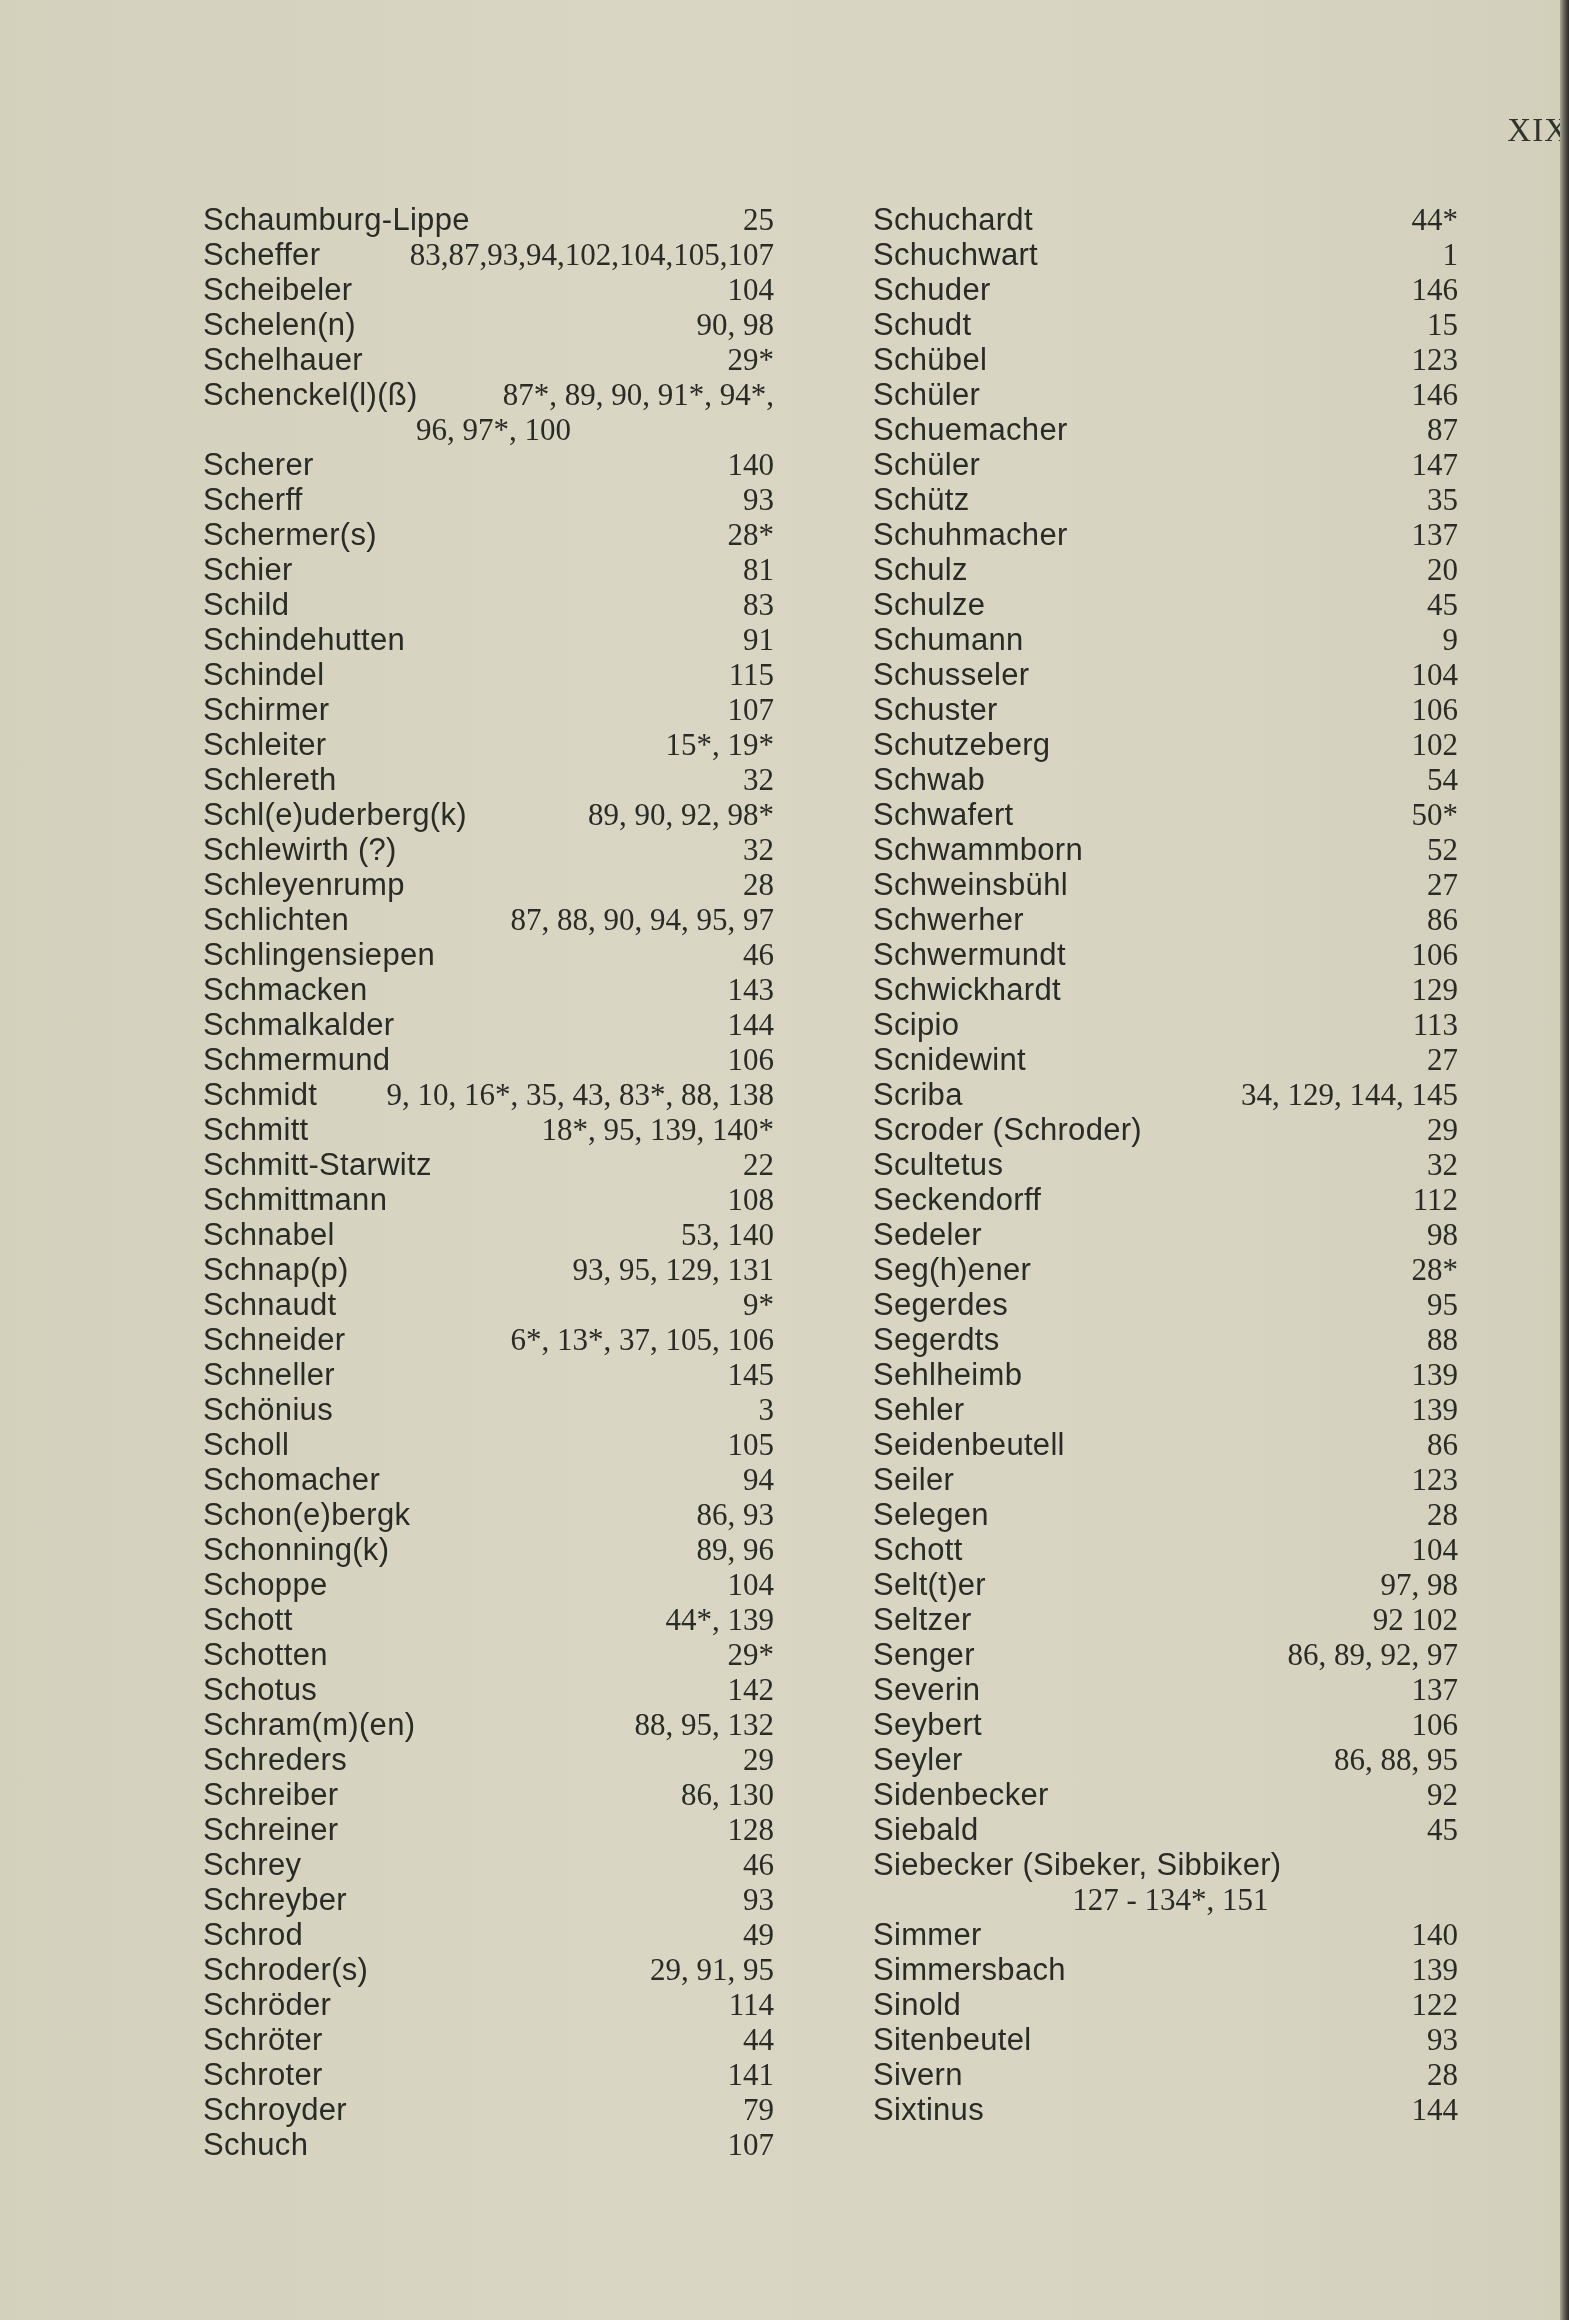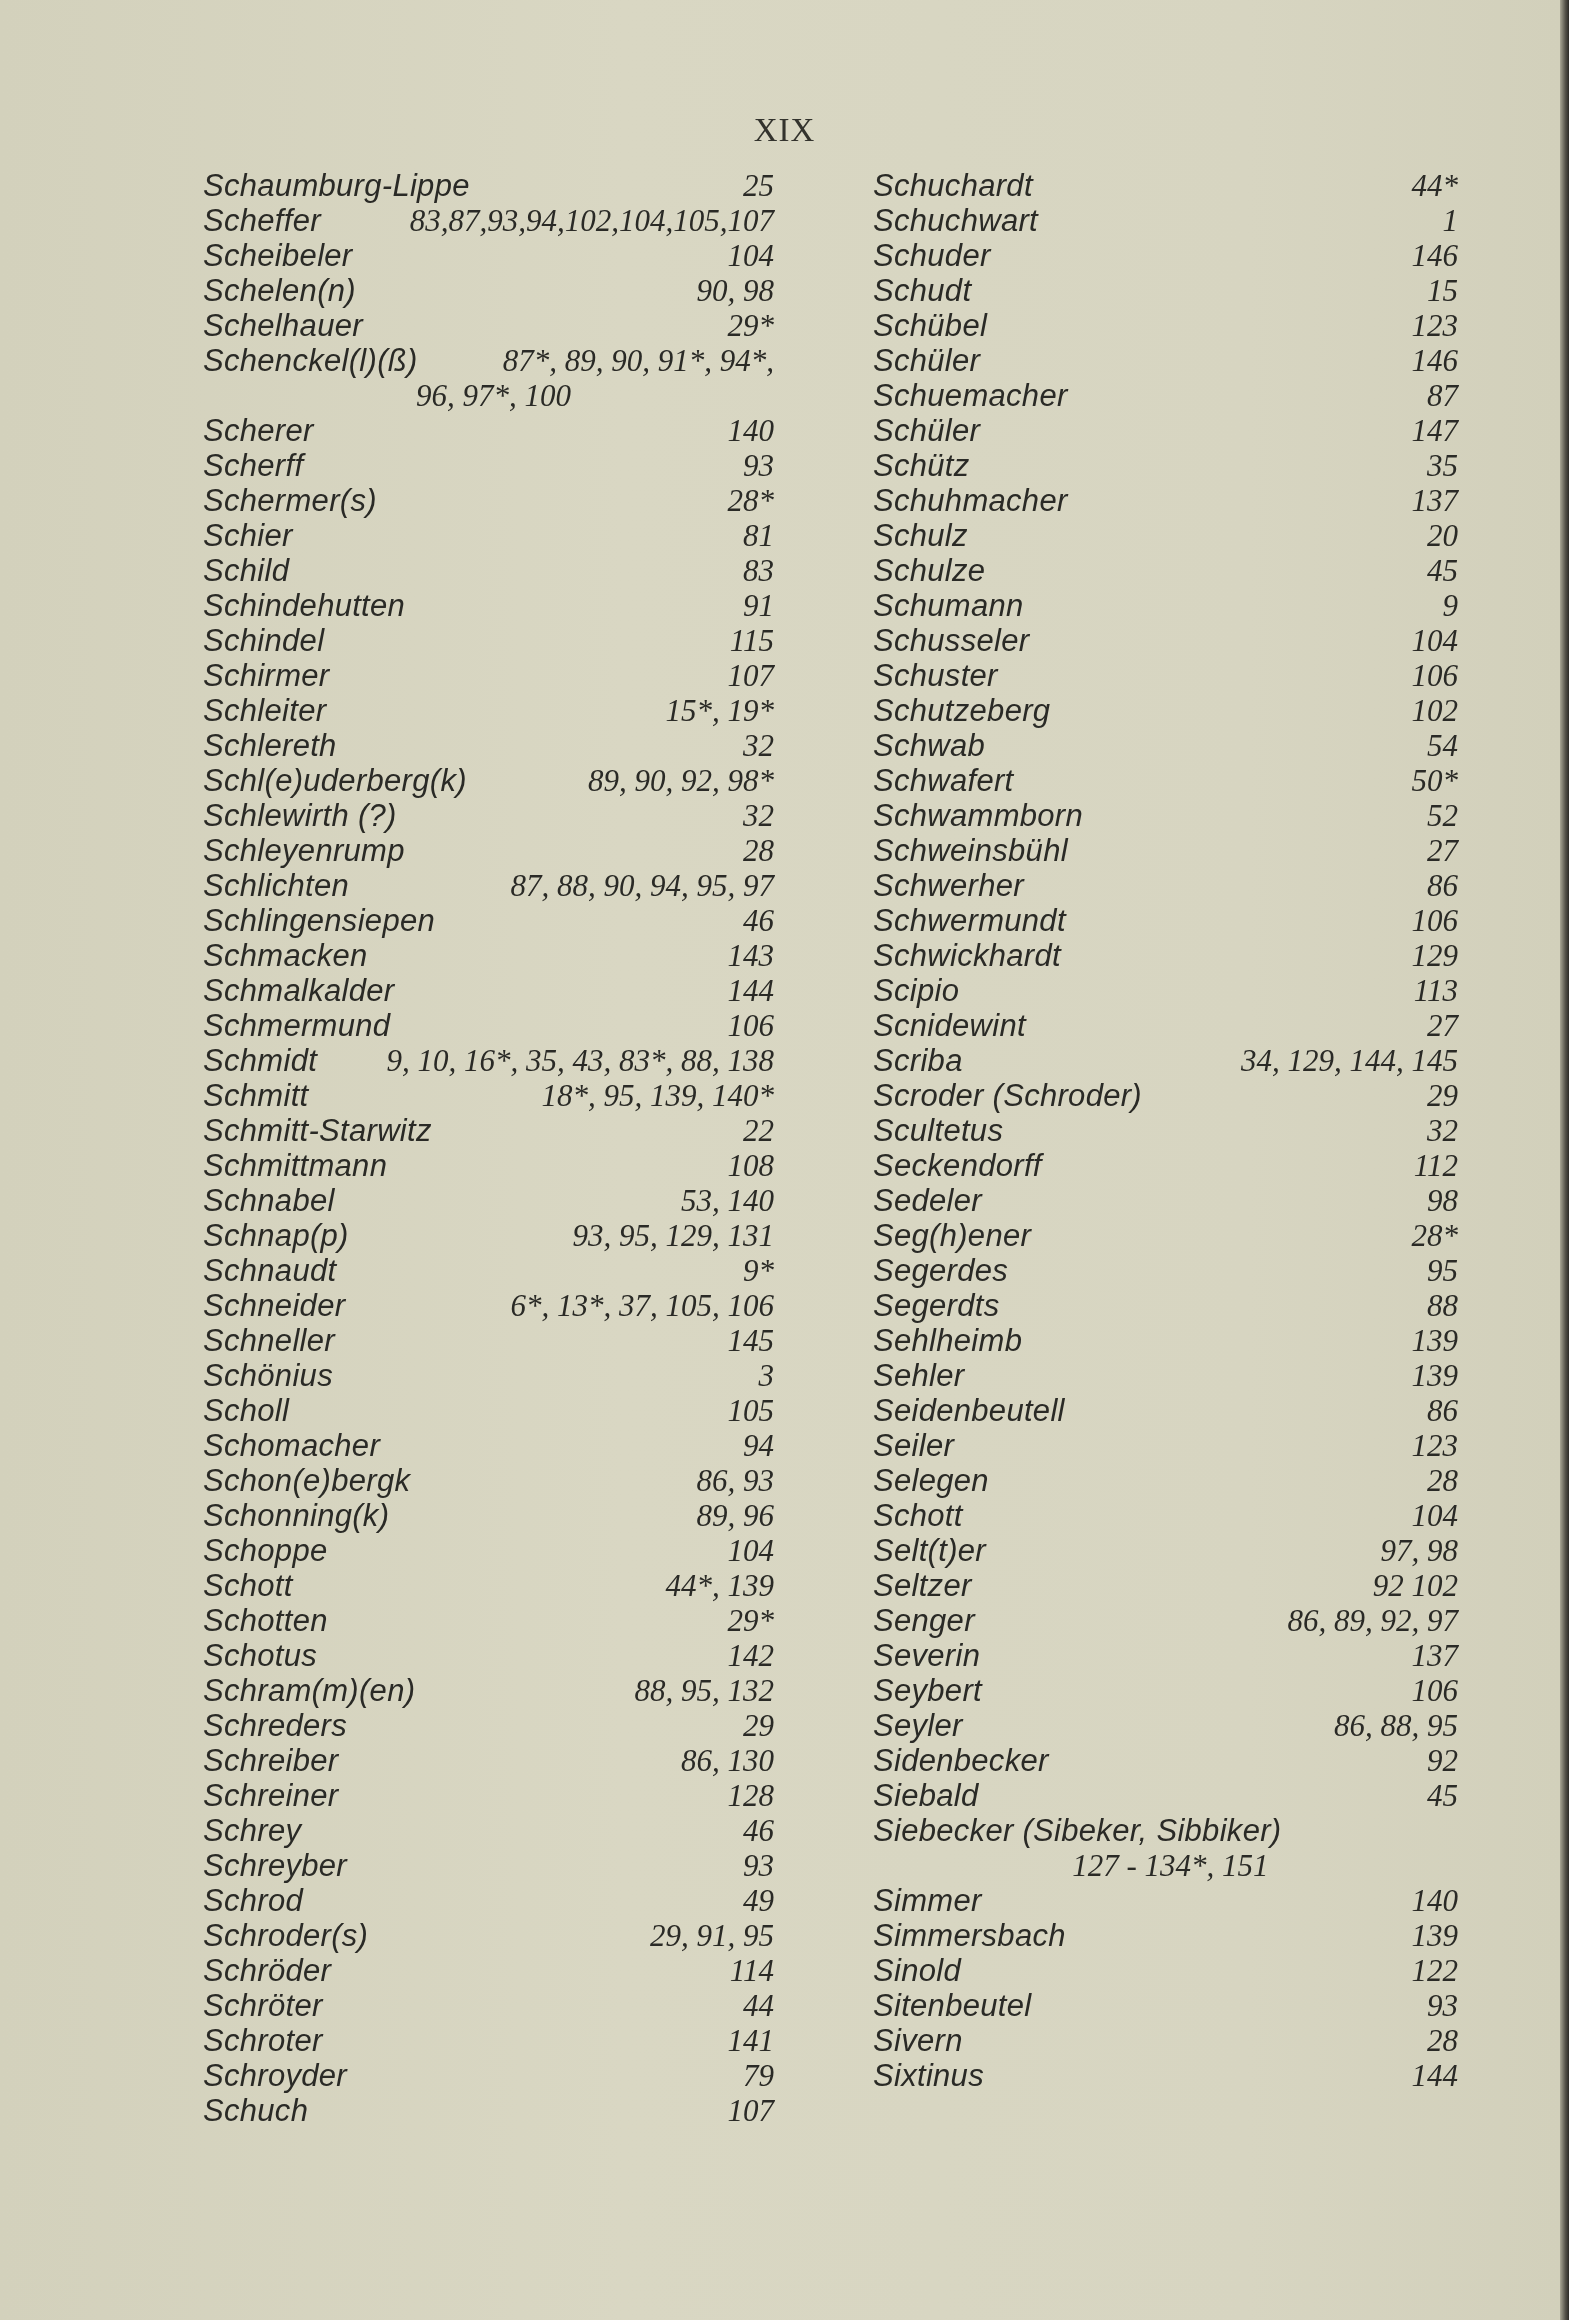--- a/index.html
+++ b/index.html
@@ -13,25 +13,25 @@
   .page {
     position: absolute; left: 0; top: 0; width: 1560px; height: 2320px;
     background: linear-gradient(90deg, #d3d1bc 0%, #d9d7c3 40%, #d7d5c1 80%, #d2d0bb 100%);
   }
   .edge {
     position: absolute; right: 0; top: 0; width: 8.8px; height: 2320px;
     background: linear-gradient(90deg, #a9a795 0%, #55534a 60%, #2c2b27 100%);
   }
   .page-number {
     position: absolute; left: 0; width: 1569px; top: 112px;
-    text-align: center;
+    text-align: right;
     font-family: "Liberation Serif", serif;
     font-size: 33px; letter-spacing: 1px; color: #33332d;
   }
-  .column { position: absolute; top: 168px; font-style: italic; }
+  .column { position: absolute; top: 202px; }
   .col-left { left: 203px; width: 571px; }
   .col-right { left: 873px; width: 585px; }
   .entry {
     display: flex; justify-content: space-between; align-items: baseline;
     height: 35px; line-height: 35px; white-space: nowrap;
   }
   .entry.cont { justify-content: center; }
   .name { font-size: 31px; letter-spacing: 0.3px; }
   .pages {
     font-family: "Liberation Serif", serif;

